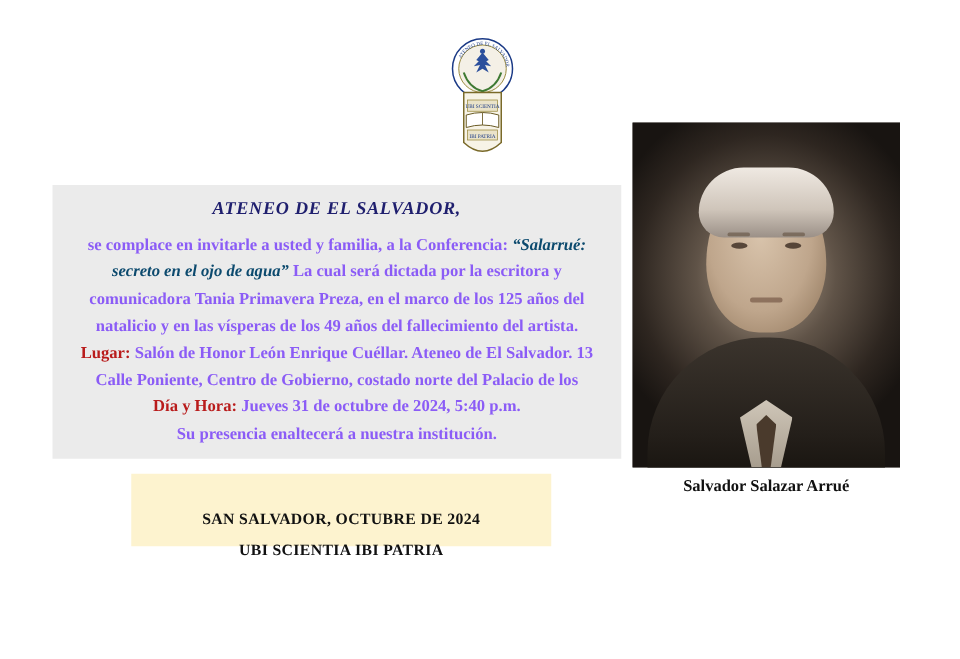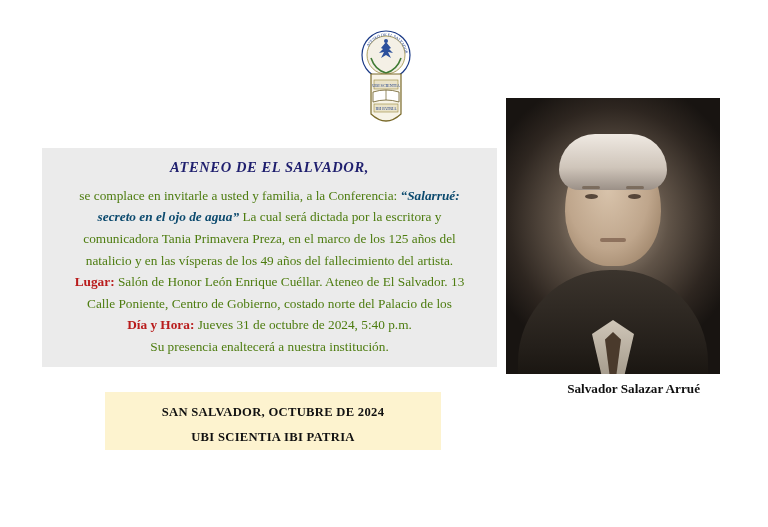--- a/index.html
+++ b/index.html
@@ -53,43 +53,43 @@
     line-height: 1.1;
   }
   .invite-body {
     font-family: "Liberation Serif", serif;
     font-size: 13.3px;
     color: #111111;
     line-height: 1.62;
     text-align: center;
     font-weight: bold;
   }
-  .invite-body .plain { font-weight: normal; color: #4d7c0f; }
+  .invite-body .plain { font-weight: bold; color: #8b5cf6; }
   .blue-italic {
     color: #0c4a6e;
     font-style: italic;
     font-weight: bold;
   }
   .red-label {
     color: #b91c1c;
     font-weight: bold;
   }
   .line { display: block; }
 
   
   .footer-card {
     position: absolute;
     left: 105px;
-    top: 392px;
+    top: 379px;
     width: 336px;
     height: 58px;
     background: #fdf3cf;
     text-align: center;
     box-sizing: border-box;
-    padding-top: 8px;
+    padding-top: 24px;
   }
   .footer-line {
     font-family: "Liberation Serif", serif;
     font-weight: bold;
     font-size: 12.6px;
     color: #111111;
     letter-spacing: 0.3px;
     line-height: 2.0;
   }
 
@@ -192,24 +192,24 @@
     left: 50%;
     transform: translateX(-50%);
     bottom: 0;
     width: 16px;
     height: 42px;
     background: #4a3a2c;
     clip-path: polygon(50% 0%, 100% 18%, 72% 100%, 28% 100%, 0% 18%);
   }
   .portrait-caption {
     position: absolute;
-    left: 486px;
+    left: 506px;
     top: 381px;
     width: 214px;
-    text-align: right;
+    text-align: center;
     font-family: "Liberation Serif", serif;
     font-weight: bold;
     font-size: 13.2px;
     color: #111111;
   }
 </style>
 </head>
 <body>
 
 <div class="page">

